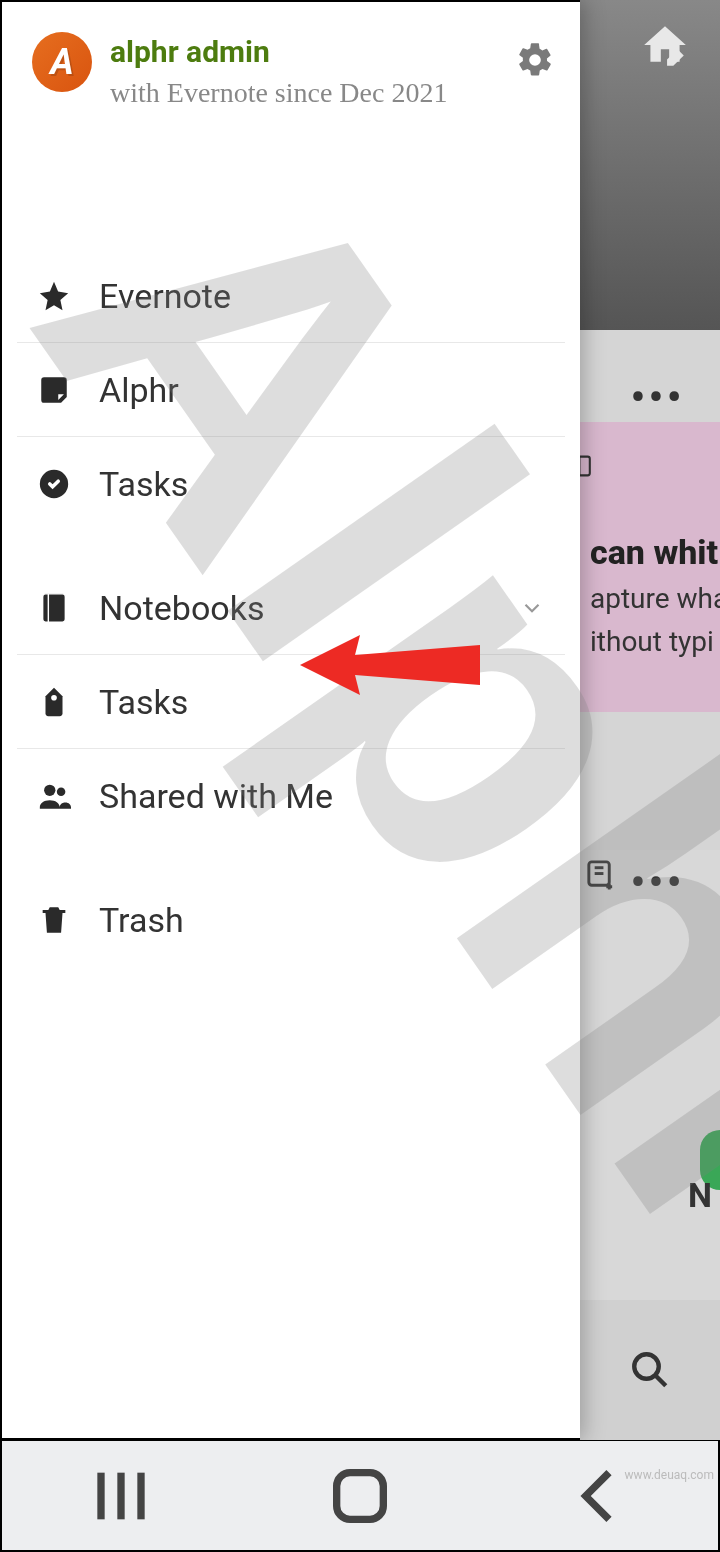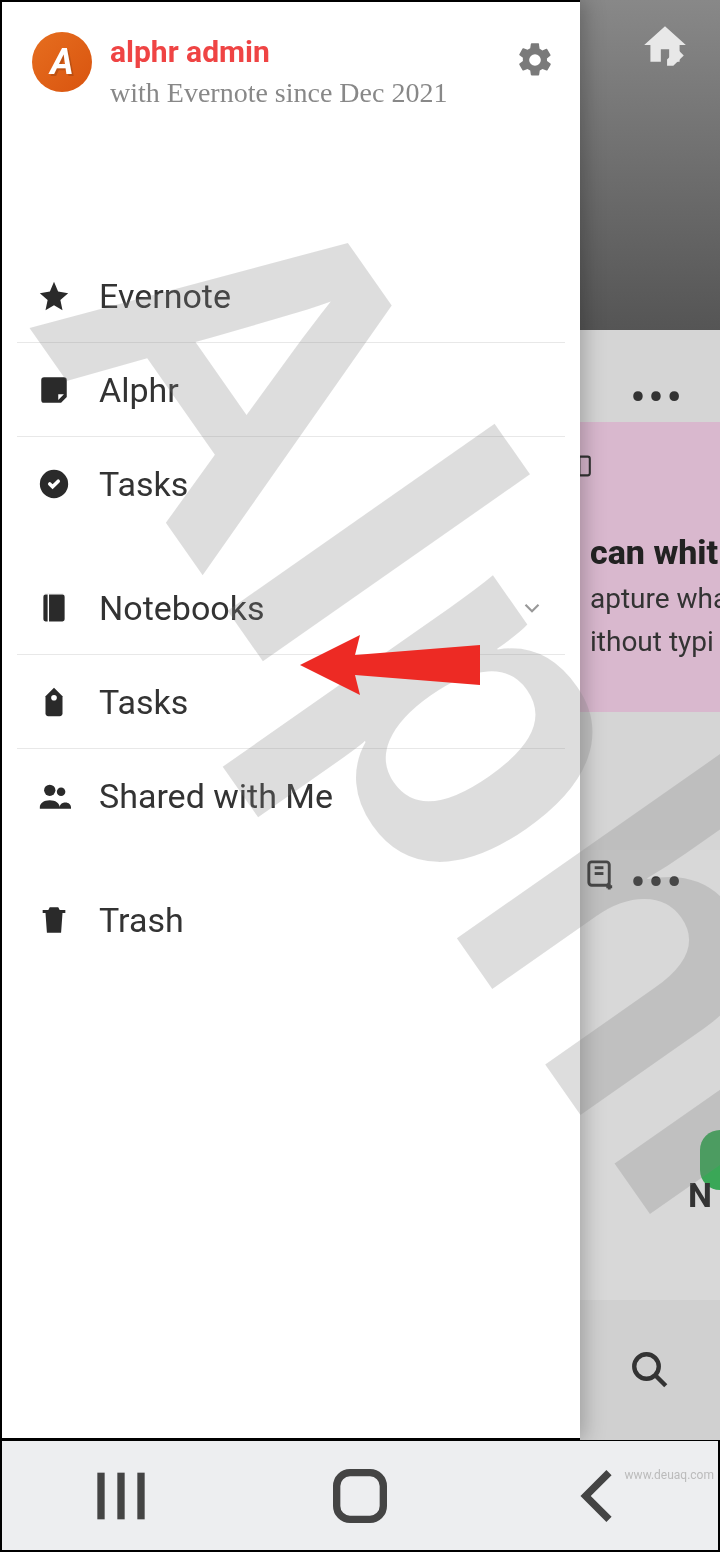--- a/index.html
+++ b/index.html
@@ -177,21 +177,21 @@
       font-style: italic;
       text-shadow: 2px 2px 0 rgba(0,0,0,0.15);
     }
     .user-info {
       flex: 1;
       padding-top: 2px;
     }
     .user-name {
       font-size: 30px;
       font-weight: 700;
-      color: #ef4444;
+      color: #4d7c0f;
     }
     .user-sub {
       font-size: 28px;
       color: #888;
       margin-top: 8px;
       font-family: Liberation Serif, serif;
     }
     .gear-btn {
       width: 40px;
       height: 40px;

